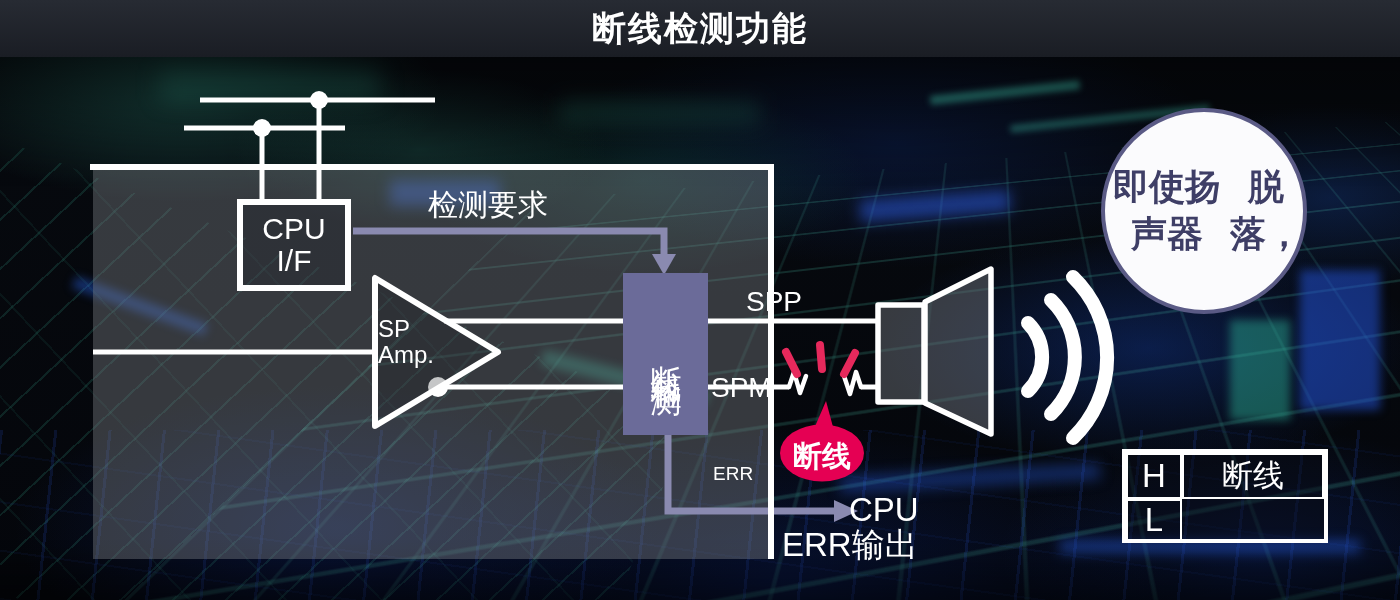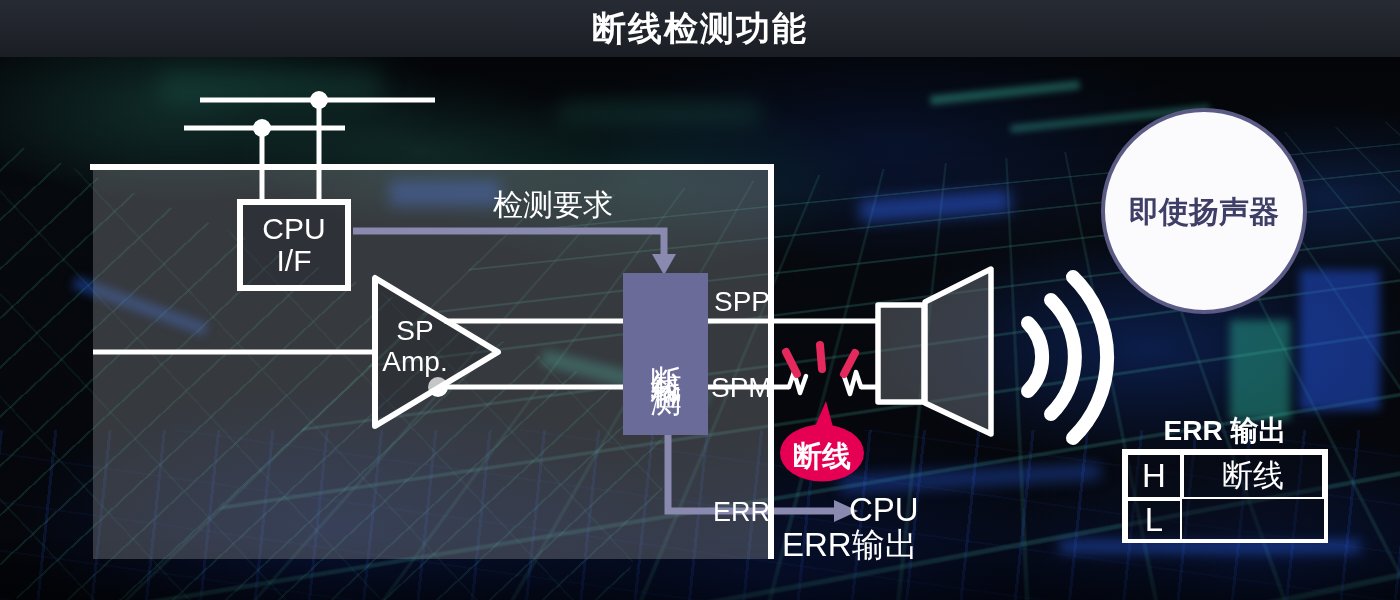--- a/index.html
+++ b/index.html
@@ -81,44 +81,44 @@
   svg.diagram { position:absolute; z-index:3; left:0; top:0; }
 
   
   .abs { position:absolute; z-index:5; }
   .cpu-box {
     left:237px; top:199px; width:114px; height:92px;
     border:6px solid #fff; background:rgba(25,29,34,0.25);
     display:flex; flex-direction:column; align-items:center; justify-content:center;
     font-size:30px; line-height:1.08; color:#fff; z-index:4; position:absolute;
   }
-  .req-label { left:428px; top:185px; width:185px; text-align:right; font-size:30px; color:#fff; }
-  .amp-label { left:378px; top:316px; width:74px; text-align:center; font-size:28px; line-height:1.1; color:#fff; }
+  .req-label { left:428px; top:185px; width:185px; text-align:left; font-size:30px; color:#fff; }
+  .amp-label { left:378px; top:316px; width:74px; text-align:left; font-size:24px; line-height:1.1; color:#fff; }
   .detector {
     left:623px; top:273px; width:85px; height:162px; background:#6b6b99; position:absolute; z-index:4;
     display:flex; align-items:center; justify-content:center;
   }
   .detector .v {
     writing-mode:vertical-rl; text-orientation:upright;
     font-size:31px; letter-spacing:7px; color:#fff; font-weight:400;
   }
   .pin { color:#fff; font-size:28px; }
-  .pin-spp { left:714px; top:286px; }
+  .pin-spp { left:746px; top:286px; }
   .pin-spm { left:711px; top:372px; }
-  .pin-err { left:713px; top:497px; font-size:27px; }
+  .pin-err { left:713px; top:463px; font-size:19px; }
   .cpu-target { left:849px; top:491px; font-size:33px; color:#fff; }
   .err-out-sm { left:782px; top:523px; font-size:33px; color:#fff; }
   .badge-label { left:780px; top:437px; width:84px; text-align:center; font-size:29px; font-weight:700; color:#fff; z-index:5; }
 
   
   .bubble {
     left:1101px; top:108px; width:206px; height:206px; border-radius:50%;
     background:#fbfbfd; border:4px solid #5a5a85; z-index:5; position:absolute;
     display:flex; flex-direction:row; align-items:center; justify-content:center;
-    text-align:center; color:#3e3e66; font-size:30px; font-weight:700; line-height:1.3;
+    text-align:center; color:#3e3e66; font-size:36px; font-weight:700; line-height:1.3;
   }
 
   
   .tbl-title { left:1122px; top:412px; width:206px; text-align:center; font-size:28px; font-weight:700; color:#fff; }
   .err-tbl {
     left:1122px; top:449px; width:206px; height:94px; position:absolute; z-index:5;
     display:grid; grid-template-columns:56px 1fr; grid-template-rows:1fr 1fr;
     border:4px solid #fff; background:rgba(8,12,20,0.45);
   }
   .err-tbl .cell {
@@ -239,22 +239,22 @@
   <div class="abs pin pin-spm">SPM</div>
   <div class="abs pin pin-err">ERR</div>
 
   <div class="abs cpu-target">CPU</div>
   <div class="abs err-out-sm">ERR输出</div>
 
   <div class="abs badge-label">断线</div>
 
   <div class="bubble">
     <div>即使扬声器</div>
-  </div>
-
-  <div class="abs tbl-title">ERR 输出</div>
+    <div>脱落，</div>
+  </div>
+
   <div class="err-tbl">
     <div class="cell lvl">H</div>
     <div class="cell">断线</div>
     <div class="cell lvl">L</div>
   </div>
 
 </div>
 
 </body></html>

